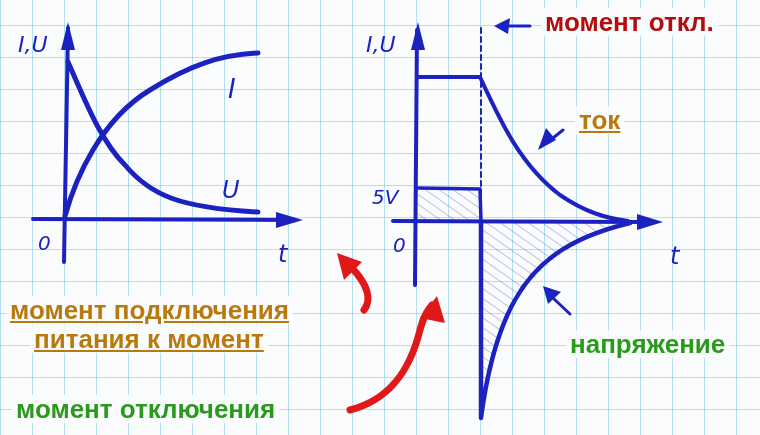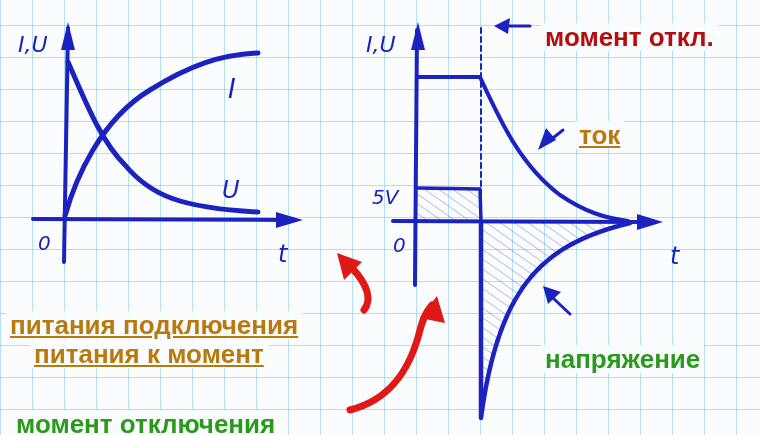--- a/index.html
+++ b/index.html
@@ -7,21 +7,21 @@
   .grid {
     position: absolute; left: 0; top: 0; width: 760px; height: 435px;
     background-image:
       linear-gradient(to right, rgba(120,200,230,0.55) 1px, transparent 1px),
       linear-gradient(to bottom, rgba(120,200,230,0.55) 1px, transparent 1px);
     background-size: 32px 32px;
     background-position: 0px 25px;
   }
   svg.draw { position: absolute; left: 0; top: 0; }
   .hand { font-family: "DejaVu Sans", sans-serif; font-style: italic; fill: #1c22c0; }
-  .lbl { position: absolute; font-weight: bold; font-size: 26px; line-height: 28px; white-space: nowrap; background: rgba(251,252,253,0.92); padding: 0 4px; margin-top: 15px; }
+  .lbl { position: absolute; font-weight: bold; font-size: 26px; line-height: 28px; white-space: nowrap; background: rgba(251,252,253,0.92); padding: 0 4px; }
   .red { color: #b30d0d; }
   .brown { color: #b8790f; text-decoration: underline; }
   .green { color: #2a9a1c; }
 </style>
 </head>
 <body>
 
 <div class="grid"></div>
 
 <svg class="draw" width="760" height="435" viewBox="0 0 760 435">
@@ -71,16 +71,16 @@
   <g stroke="#e01818" fill="none" stroke-linecap="round" stroke-width="7">
     <path d="M364,310 C372,300 368,285 352,268"></path>
     <path d="M350,410 C390,400 410,370 420,330 C424,315 428,310 432,305"></path>
   </g>
   <polygon points="337,253 362,262 344,280" fill="#e01818"></polygon>
   <polygon points="437,296 420,318 445,323" fill="#e01818"></polygon>
 </svg>
 
 <div class="lbl red" style="left:541px; top:8px;">момент откл.</div>
 <div class="lbl brown" style="left:575px; top:106px;">ток</div>
-<div class="lbl green" style="left:541px; top:330px;">напряжение</div>
-<div class="lbl brown" style="left:6px; top:296px;">питания подключения</div>
+<div class="lbl green" style="left:566px; top:330px;">напряжение</div>
+<div class="lbl brown" style="left:6px; top:296px;">момент подключения</div>
 <div class="lbl brown" style="left:30px; top:325px;">питания к момент</div>
 <div class="lbl green" style="left:12px; top:395px;text-align:center;">момент отключения</div>
 
 </body></html>

